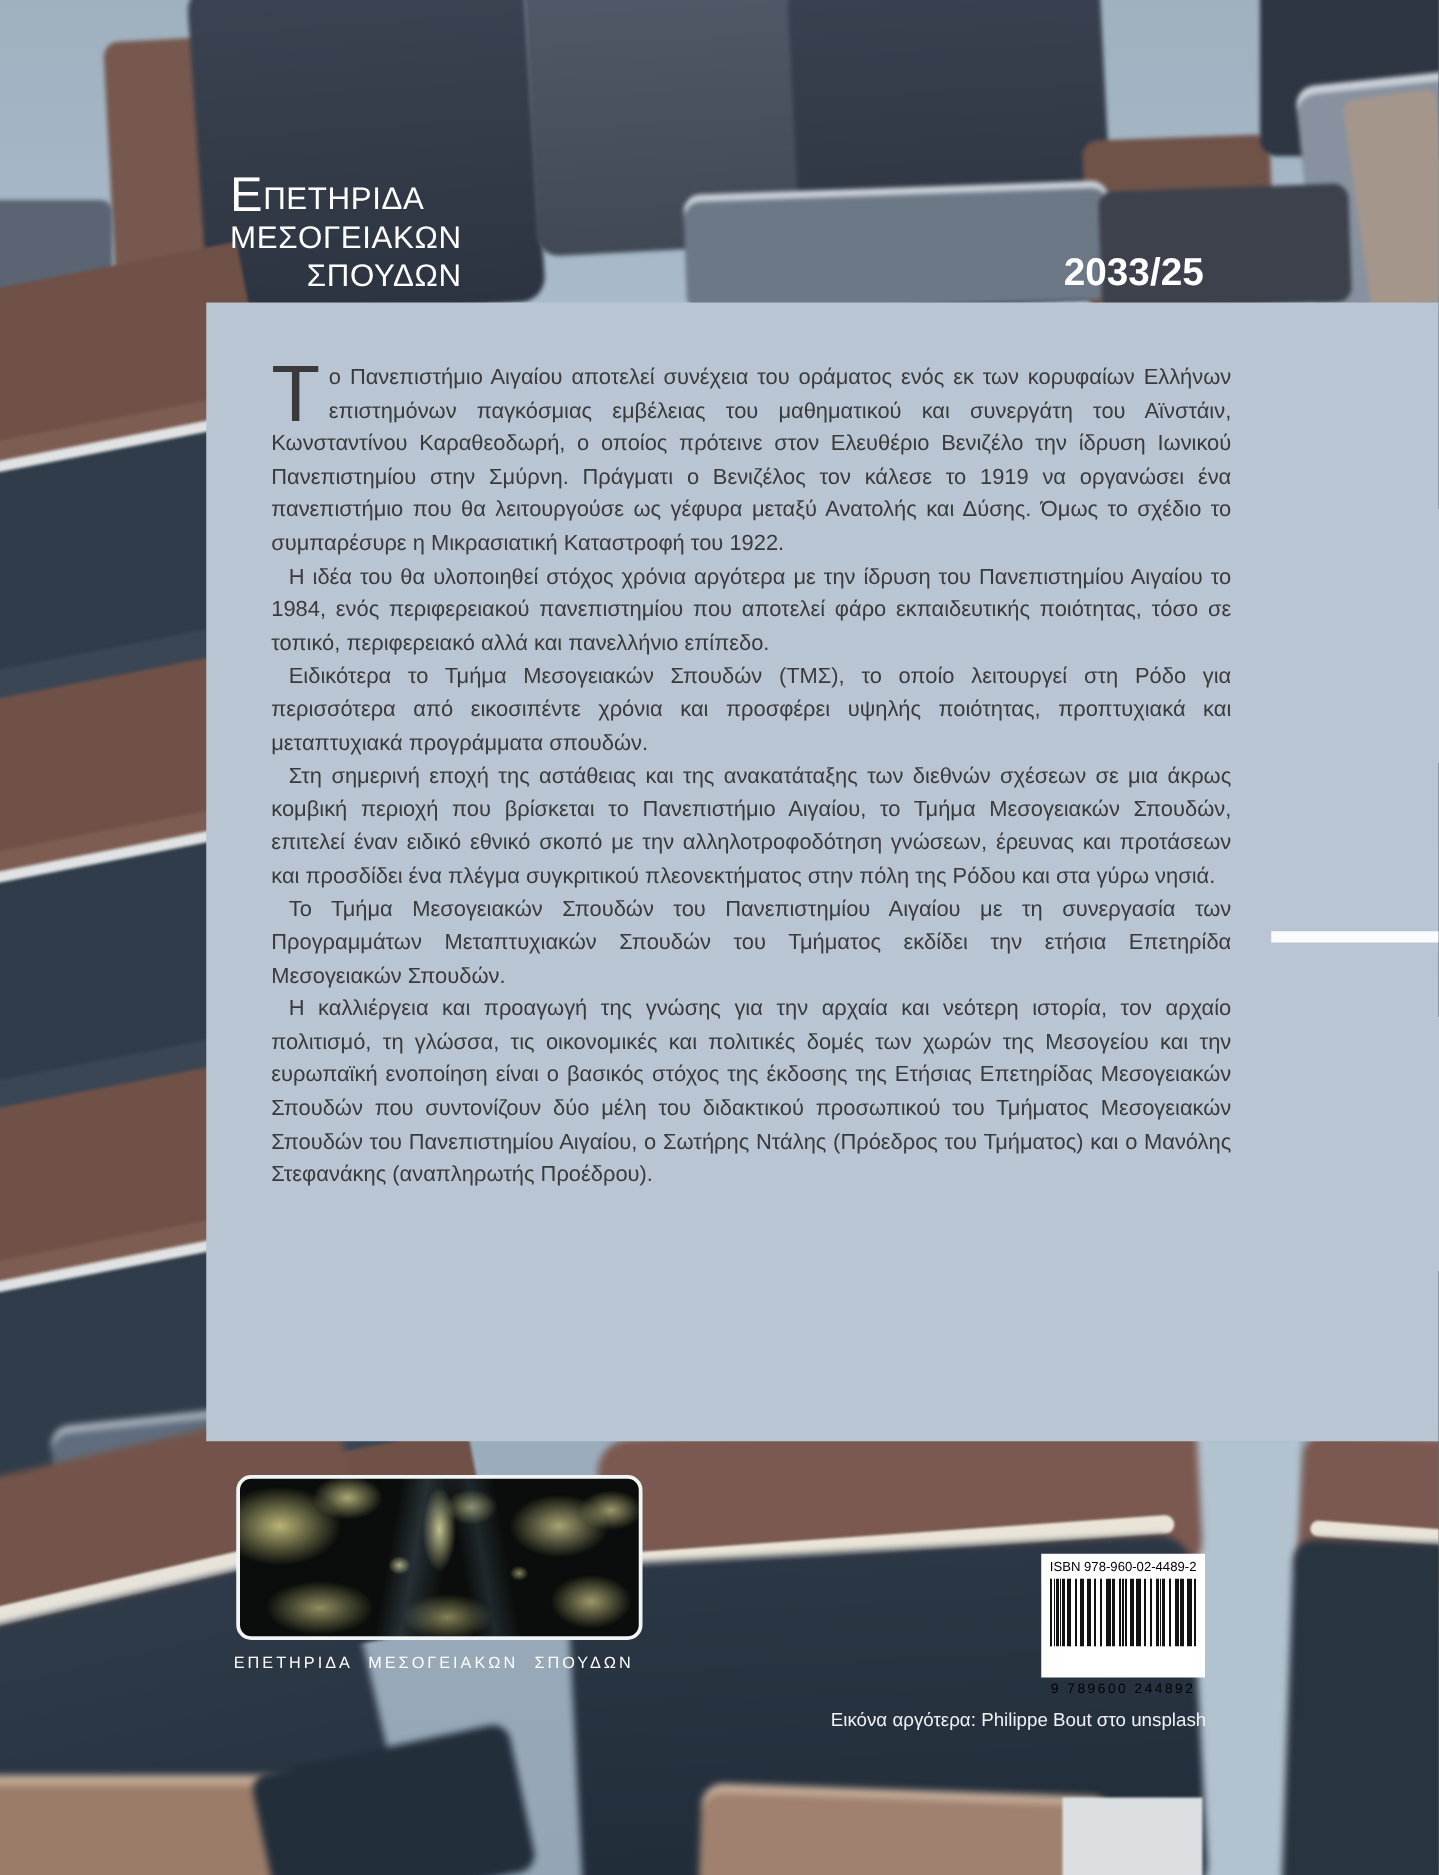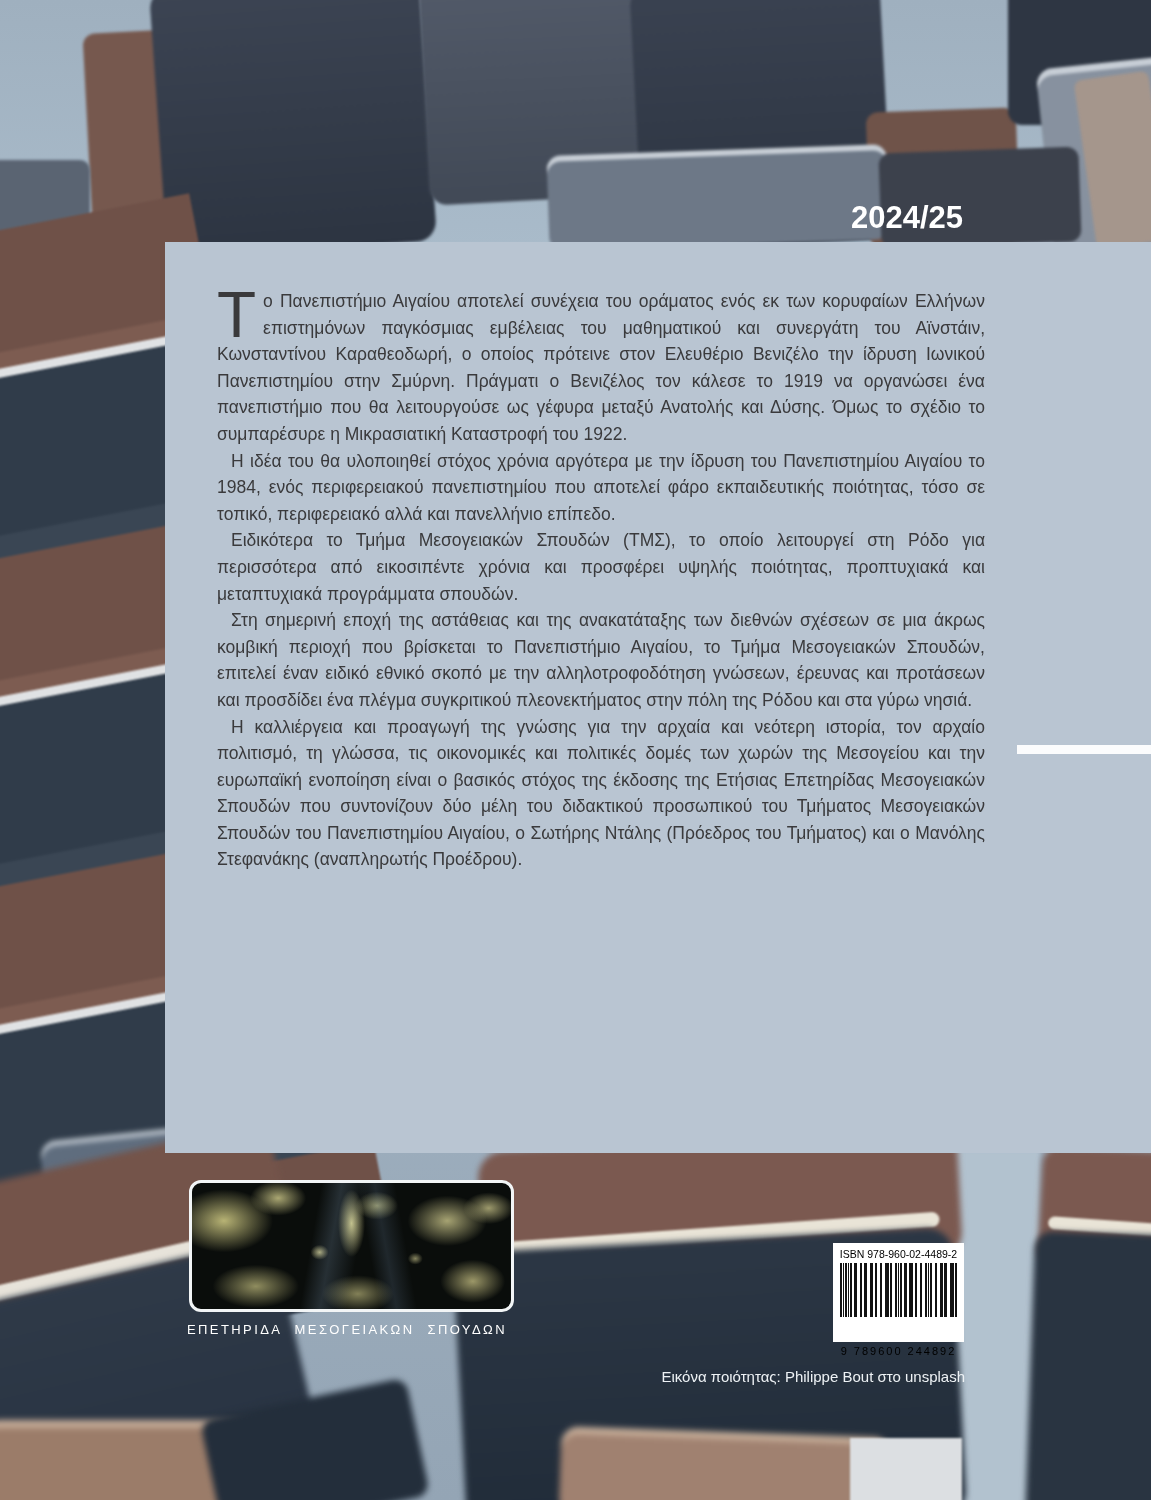--- a/index.html
+++ b/index.html
@@ -118,36 +118,42 @@
     <div class="shape" style="left:460px;top:1240px;width:500px;height:290px;border-radius:26px;background:linear-gradient(180deg,#2c3745,#202b38);transform:rotate(-3deg);filter:blur(3px);"></div>
     <div class="shape" style="left:1040px;top:1150px;width:160px;height:120px;border-radius:18px;background:#7b5950;transform:rotate(3deg);filter:blur(3px);"></div>
     <div class="rim" style="left:1048px;top:1222px;width:170px;height:13px;background:#e9e4d7;transform:rotate(4deg);"></div>
     <div class="shape" style="left:1030px;top:1234px;width:180px;height:290px;border-radius:18px;background:#293441;transform:rotate(2deg);filter:blur(3px);"></div>
     <div class="shape" style="left:-20px;top:1420px;width:340px;height:100px;border-radius:20px;background:#9b7c69;box-shadow:inset 0 8px 0 #c5ab97;filter:blur(3px);"></div>
     <div class="shape" style="left:210px;top:1398px;width:210px;height:120px;border-radius:14px;background:#232e3b;transform:rotate(-12deg);filter:blur(3px);"></div>
     <div class="shape" style="left:560px;top:1432px;width:330px;height:90px;border-radius:18px;background:#a08170;box-shadow:inset 0 7px 0 #c9b09b;transform:rotate(2deg);filter:blur(3px);"></div>
     <div class="shape" style="left:850px;top:1438px;width:112px;height:64px;background:#dcdfe2;filter:blur(1px);"></div>
   </div>
 
-  <div class="edition" style="color: rgb(255, 255, 255);">2024/25</div>
+  <div class="masthead" style="color: rgb(255, 255, 255);">
+    <div class="t-line" id="title-line-1"><span class="bigE">Ε</span>ΠΕΤΗΡΙΔΑ</div>
+    <div class="t-line">ΜΕΣΟΓΕΙΑΚΩΝ</div>
+    <div class="t-line t-line3">ΣΠΟΥΔΩΝ</div>
+  </div>
+  <div class="edition" style="color: rgb(255, 255, 255);">2033/25</div>
 
   <div class="panel" id="panel" style="background: rgb(185, 197, 210);">
     <div class="accent-bar" id="accent-bar" style="background: rgb(251, 252, 253);"></div>
     <div class="bodytext" id="body-text" style="color: rgb(58, 58, 60);">
         <p class="first"><span class="dropcap">Τ</span>ο Πανεπιστήμιο Αιγαίου αποτελεί συνέχεια του οράματος ενός εκ των κορυφαίων Ελλήνων επιστημόνων παγκόσμιας εμβέλειας του μαθηματικού και συνεργάτη του Αϊνστάιν, Κωνσταντίνου Καραθεοδωρή, ο οποίος πρότεινε στον Ελευθέριο Βενιζέλο την ίδρυση Ιωνικού Πανεπιστημίου στην Σμύρνη. Πράγματι ο Βενιζέλος τον κάλεσε το 1919 να οργανώσει ένα πανεπιστήμιο που θα λειτουργούσε ως γέφυρα μεταξύ Ανατολής και Δύσης. Όμως το σχέδιο το συμπαρέσυρε η Μικρασιατική Καταστροφή του 1922.</p>
         <p>Η ιδέα του θα υλοποιηθεί στόχος χρόνια αργότερα με την ίδρυση του Πανεπιστημίου Αιγαίου το 1984, ενός περιφερειακού πανεπιστημίου που αποτελεί φάρο εκπαιδευτικής ποιότητας, τόσο σε τοπικό, περιφερειακό αλλά και πανελλήνιο επίπεδο.</p>
         <p>Ειδικότερα το Τμήμα Μεσογειακών Σπουδών (ΤΜΣ), το οποίο λειτουργεί στη Ρόδο για περισσότερα από εικοσιπέντε χρόνια και προσφέρει υψηλής ποιότητας, προπτυχιακά και μεταπτυχιακά προγράμματα σπουδών.</p>
         <p>Στη σημερινή εποχή της αστάθειας και της ανακατάταξης των διεθνών σχέσεων σε μια άκρως κομβική περιοχή που βρίσκεται το Πανεπιστήμιο Αιγαίου, το Τμήμα Μεσογειακών Σπουδών, επιτελεί έναν ειδικό εθνικό σκοπό με την αλληλοτροφοδότηση γνώσεων, έρευνας και προτάσεων και προσδίδει ένα πλέγμα συγκριτικού πλεονεκτήματος στην πόλη της Ρόδου και στα γύρω νησιά.</p>
+        <p>Το Τμήμα Μεσογειακών Σπουδών του Πανεπιστημίου Αιγαίου με τη συνεργασία των Προγραμμάτων Μεταπτυχιακών Σπουδών του Τμήματος εκδίδει την ετήσια Επετηρίδα Μεσογειακών Σπουδών.</p>
         <p>Η καλλιέργεια και προαγωγή της γνώσης για την αρχαία και νεότερη ιστορία, τον αρχαίο πολιτισμό, τη γλώσσα, τις οικονομικές και πολιτικές δομές των χωρών της Μεσογείου και την ευρωπαϊκή ενοποίηση είναι ο βασικός στόχος της έκδοσης της Ετήσιας Επετηρίδας Μεσογειακών Σπουδών που συντονίζουν δύο μέλη του διδακτικού προσωπικού του Τμήματος Μεσογειακών Σπουδών του Πανεπιστημίου Αιγαίου, ο Σωτήρης Ντάλης (Πρόεδρος του Τμήματος) και ο Μανόλης Στεφανάκης (αναπληρωτής Προέδρου).</p>
       </div>
   </div>
 
   <div class="logo"></div>
   <div class="logo-caption">ΕΠΕΤΗΡΙΔΑ ΜΕΣΟΓΕΙΑΚΩΝ ΣΠΟΥΔΩΝ</div>
 
   <div class="barcode">
     <div class="isbn-label">ISBN 978-960-02-4489-2</div>
     <div class="bars"></div>
     <div class="barcode-digits">9 789600 244892</div>
   </div>
 
-  <div class="credit">Εικόνα ποιότητας: Philippe Bout στο unsplash</div>
+  <div class="credit">Εικόνα αργότερα: Philippe Bout στο unsplash</div>
 </div>
 
 </body></html>

